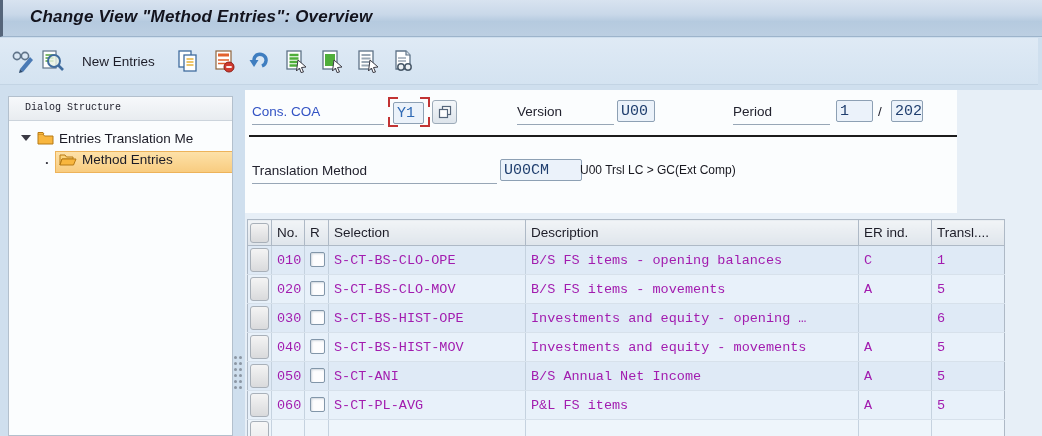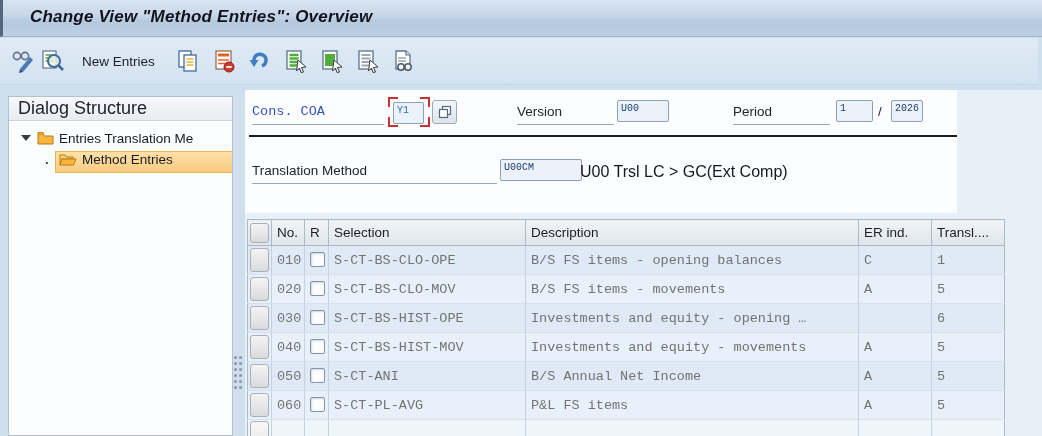--- a/index.html
+++ b/index.html
@@ -37,24 +37,24 @@
   .tbtn-text{
     margin:0 14px 0 10px;padding:2px 4px;color:#1d1d28;font-size:13.5px;cursor:pointer;white-space:nowrap;
   }
   .tgap{width:6px;flex:0 0 auto;}
   
   .left-panel{
     position:absolute;left:8px;top:96px;width:225px;height:340px;
     background:#fbfdfe;border:1px solid #b3c0cd;box-sizing:border-box;overflow:hidden;
   }
   .lp-header{
-    height:23px;line-height:22px;padding:0 9px;
+    height:23px;line-height:22px;padding:0 16px;
     background:linear-gradient(180deg,#f7f9fb,#e8ecf0);
-    border-bottom:1px solid #ccd4dc;color:#23232f;font-size:18px;
-    white-space:nowrap;overflow:hidden;
+    border-bottom:1px solid #ccd4dc;color:#23232f;font-size:10px;
+    white-space:nowrap;overflow:hidden;font-family:Liberation Mono, monospace;
   }
   .tree{padding-top:5px;font-size:13.5px;}
   .tree-row{height:24px;display:flex;align-items:center;white-space:nowrap;cursor:pointer;}
   .tree-row .tri{
     width:0;height:0;margin:0 6px 0 12px;
     border-left:5px solid transparent;border-right:5px solid transparent;border-top:6px solid #3a3a44;
     flex:0 0 auto;
   }
   .tree-row .bullet{width:10px;margin-left:36px;color:#3a3a44;flex:0 0 auto;font-weight:bold;}
   .tree-row .flabel{margin-left:5px;overflow:hidden;color:#1b1b26;}
@@ -73,64 +73,64 @@
   
   .right-panel{
     position:absolute;left:245px;top:90px;width:797px;height:346px;
     background:#e7eff7;
   }
   .form-white{
     position:absolute;left:245px;top:90px;width:712px;height:123px;
     background:#fbfdfe;
   }
   .flabel-txt{position:absolute;font-size:13.5px;color:#23232f;white-space:nowrap;}
-  .flabel-link{color:#3353c4;font-family:Liberation Mono, monospace;}
+  .flabel-link{color:#3353c4;}
   .fld-line{position:absolute;height:1px;background:#97a6b6;}
   .fld{
     position:absolute;box-sizing:border-box;height:22px;
     background:#ebf2fa;border:1px solid #8da0b4;border-radius:2px;
     font-family:"Liberation Mono","DejaVu Sans Mono",monospace;
-    font-size:10px;color:#1f3e6e;padding:2px 3px;white-space:nowrap;overflow:hidden;
+    font-size:15px;color:#1f3e6e;padding:2px 3px;white-space:nowrap;overflow:hidden;
   }
   .focus-wrap{position:absolute;left:388px;top:97px;width:42px;height:30px;}
   .focus-wrap .fld{left:5px;top:5px;width:31px;}
   .fc{position:absolute;width:8px;height:8px;}
   .fc-tl{left:0;top:0;border-left:2px solid #c23434;border-top:2px solid #c23434;}
   .fc-tr{right:0;top:0;border-right:2px solid #c23434;border-top:2px solid #c23434;}
   .fc-bl{left:0;bottom:0;border-left:2px solid #c23434;border-bottom:2px solid #c23434;}
   .fc-br{right:0;bottom:0;border-right:2px solid #c23434;border-bottom:2px solid #c23434;}
   .multi-btn{
     position:absolute;left:432px;top:100px;width:25px;height:24px;box-sizing:border-box;
     background:linear-gradient(180deg,#f4f7fa,#dde4eb);
     border:1px solid #9dabb9;border-radius:3px;cursor:pointer;
     display:flex;align-items:center;justify-content:center;
   }
   .hrule{position:absolute;left:249px;top:135px;width:708px;height:2px;background:#1c1c1c;}
-  .desc-txt{position:absolute;font-size:16px;color:#17171f;white-space:nowrap;}
+  .desc-txt{position:absolute;font-size:12px;color:#17171f;white-space:nowrap;}
   
   .grid{
     position:absolute;left:247px;top:219px;width:757px;
     border-collapse:collapse;table-layout:fixed;
     font-size:13.5px;
   }
   .grid col.c-sel{width:24px;} .grid col.c-no{width:33px;} .grid col.c-r{width:24px;}
   .grid col.c-selcn{width:197px;} .grid col.c-desc{width:333px;}
   .grid col.c-er{width:73px;} .grid col.c-tr{width:73px;}
   .grid th{
     background:linear-gradient(180deg,#f1f4f7,#dfe5eb);
     border:1px solid #aeb9c6;border-left:none;
     font-weight:normal;text-align:left;padding:3px 5px;height:19px;
     color:#1d1d28;white-space:nowrap;overflow:hidden;
   }
   .grid th:first-child,.grid td:first-child{border-left:1px solid #aeb9c6;padding:0;}
   .grid td{
     border-right:1px solid #c5d2df;border-bottom:1px solid #d7e1eb;
     padding:3px 5px;height:22px;box-sizing:content-box;
     font-family:"Liberation Mono","DejaVu Sans Mono",monospace;
-    color:#737373;white-space:nowrap;overflow:hidden;
+    color:#a21caf;white-space:nowrap;overflow:hidden;
   }
   .grid td:last-child{border-right:1px solid #aeb9c6;}
   .grid tr.odd td{background:#dfeaf6;}
   .grid tr.even td{background:#e8f1fa;}
   .grid tr.empty td{background:#eef5fb;border-bottom:none;height:16px;}
   .selbtn{
     width:19px;height:24px;margin:1px auto;
     background:linear-gradient(180deg,#f4f4f4,#d9dadc);
     border:1px solid #a8b0b9;border-radius:3px;box-sizing:border-box;cursor:pointer;
   }
@@ -281,21 +281,21 @@
 </span>
 <span class="multi-btn">
   <svg width="14" height="14" viewBox="0 0 14 14">
     <rect x="4.5" y="1.5" width="8" height="8" fill="#fdfdfd" stroke="#55657a" stroke-width="1.2"></rect>
     <rect x="1.5" y="4.5" width="8" height="8" fill="#fdfdfd" stroke="#55657a" stroke-width="1.2"></rect>
   </svg>
 </span>
 
 <span class="flabel-txt" style="left:517px;top:104px;">Version</span>
 <span class="fld-line" style="left:517px;top:124px;width:97px;"></span>
-<span class="fld" style="left:617px;top:100px;width:52px;">U00</span>
+<span class="fld" style="left:617px;top:100px;width:38px;">U00</span>
 
 <span class="flabel-txt" style="left:733px;top:104px;">Period</span>
 <span class="fld-line" style="left:733px;top:124px;width:97px;"></span>
 <span class="fld" style="left:836px;top:100px;width:37px;">1</span>
 <span class="flabel-txt" style="left:878px;top:104px;">/</span>
 <span class="fld" style="left:891px;top:100px;width:32px;">2026</span>
 
 <div class="hrule"></div>
 
 <span class="flabel-txt" style="left:252px;top:163px;">Translation Method</span>

